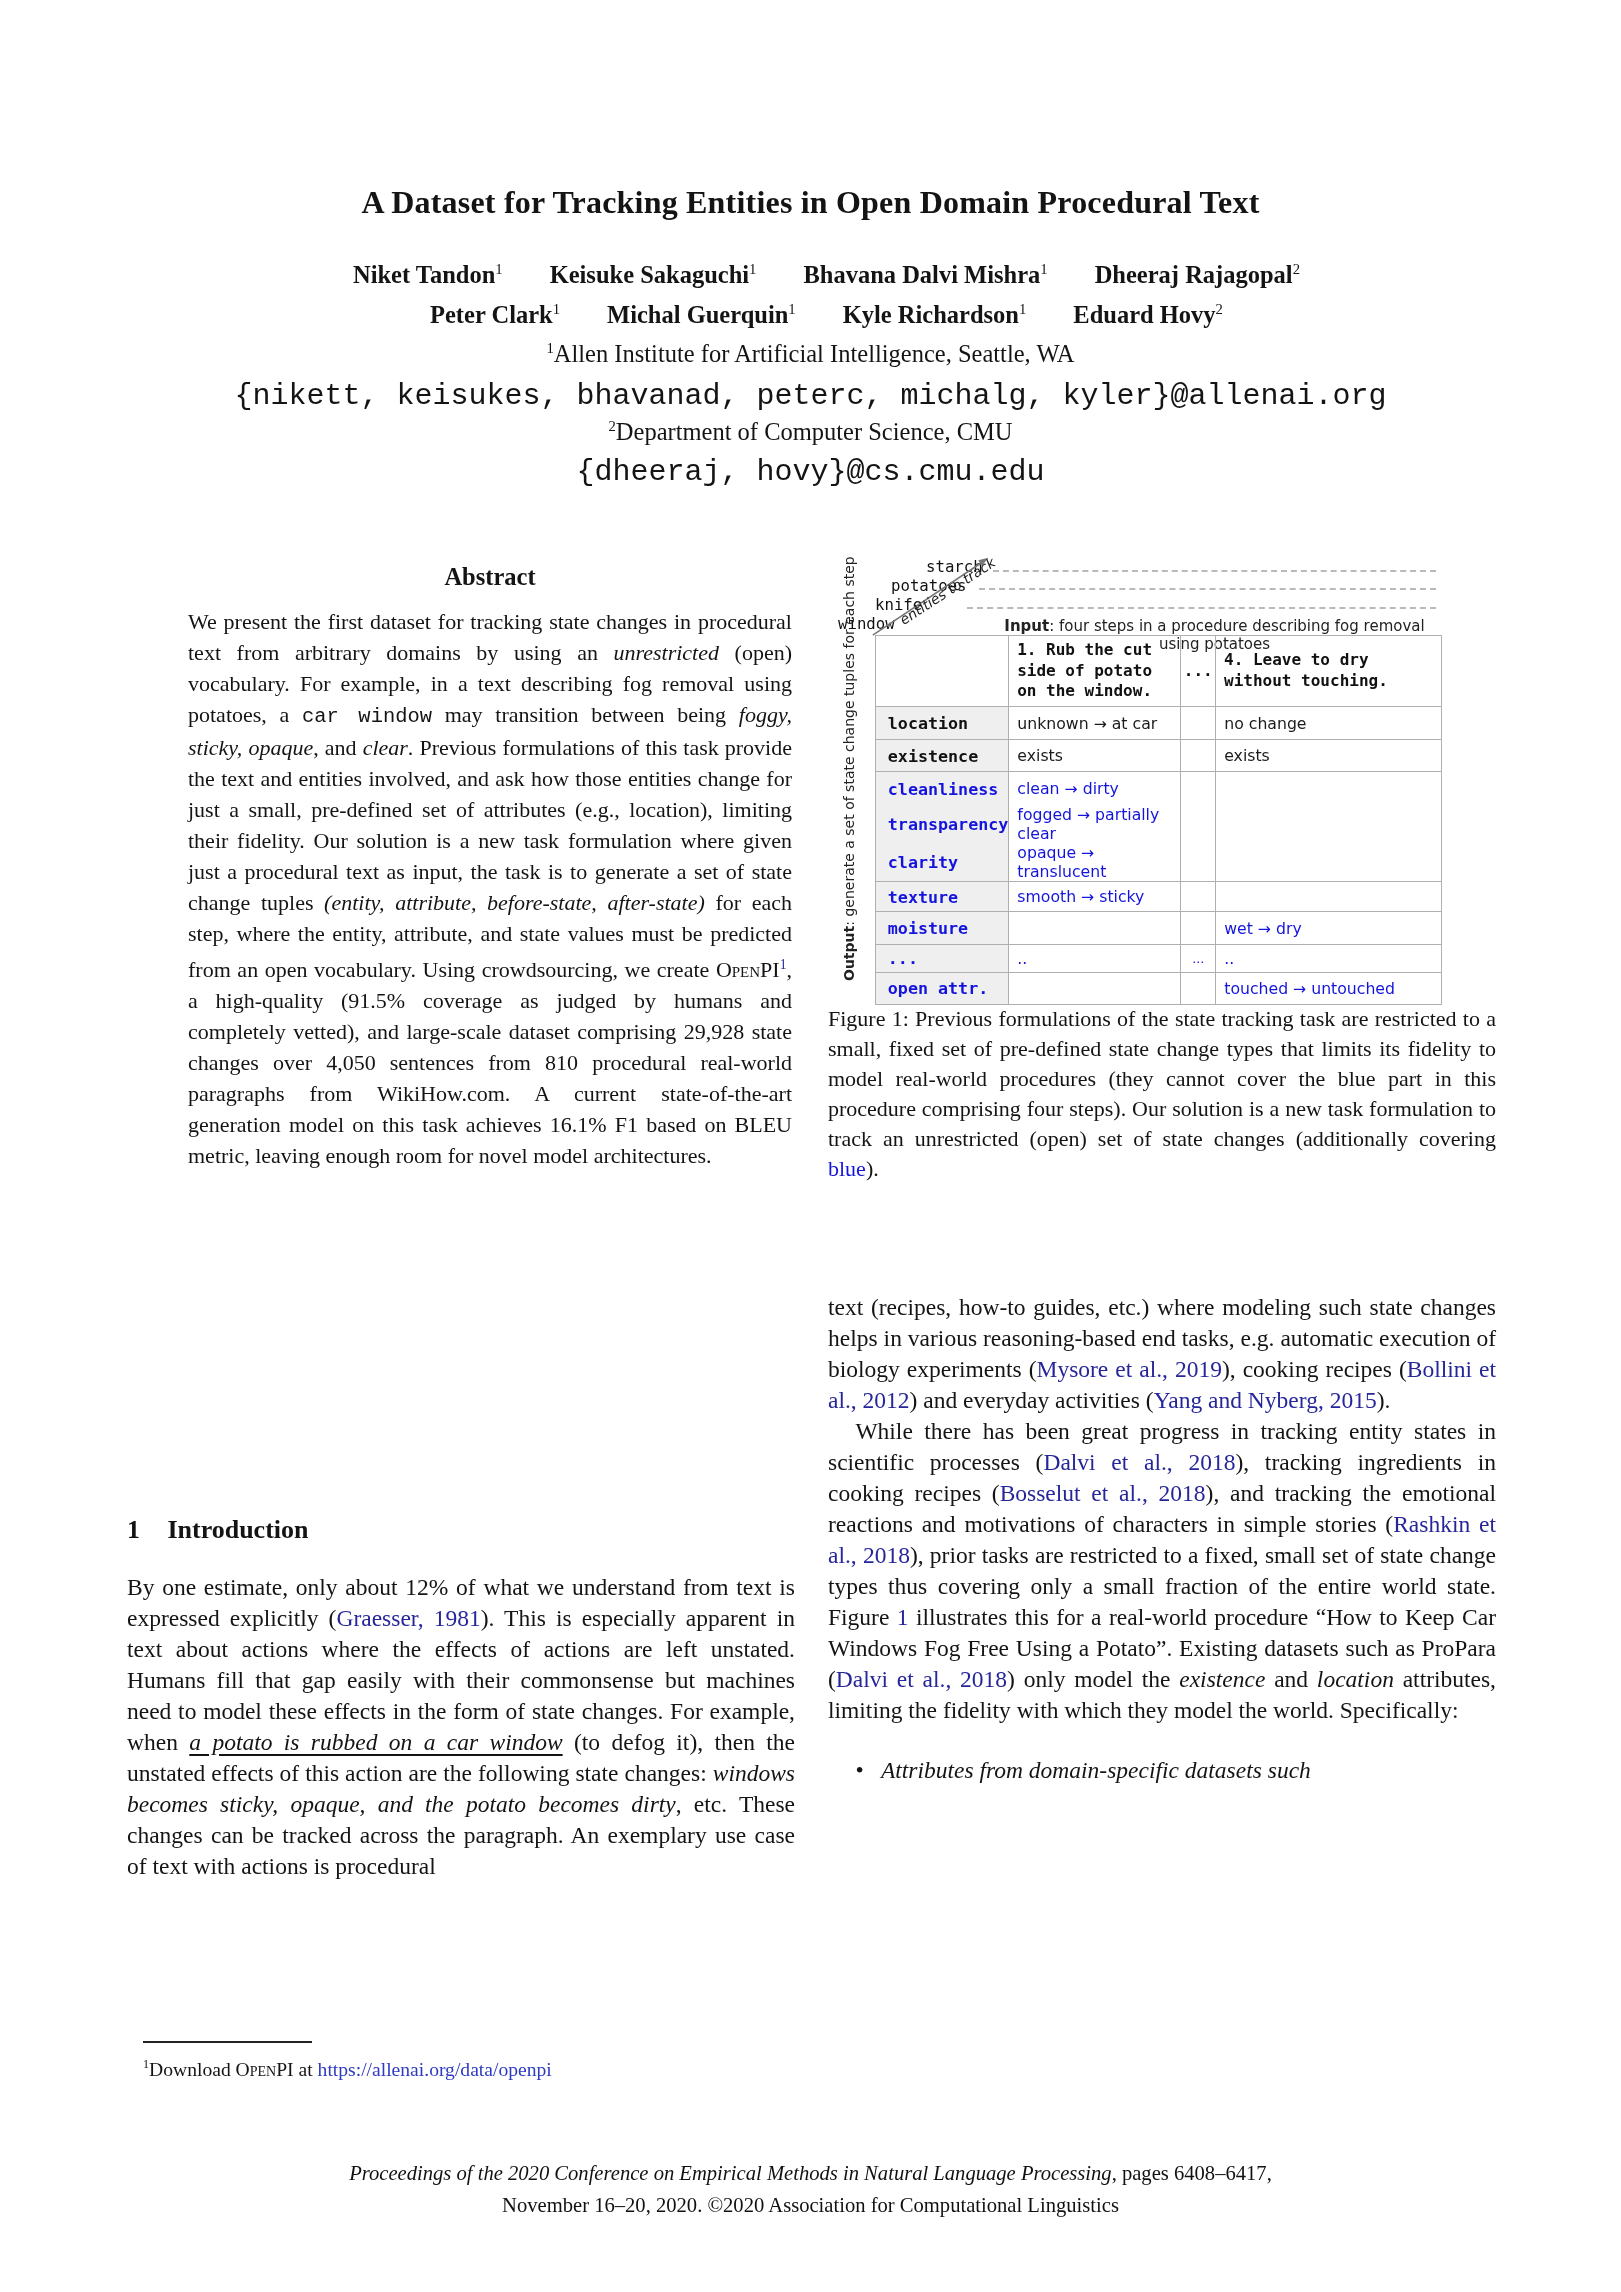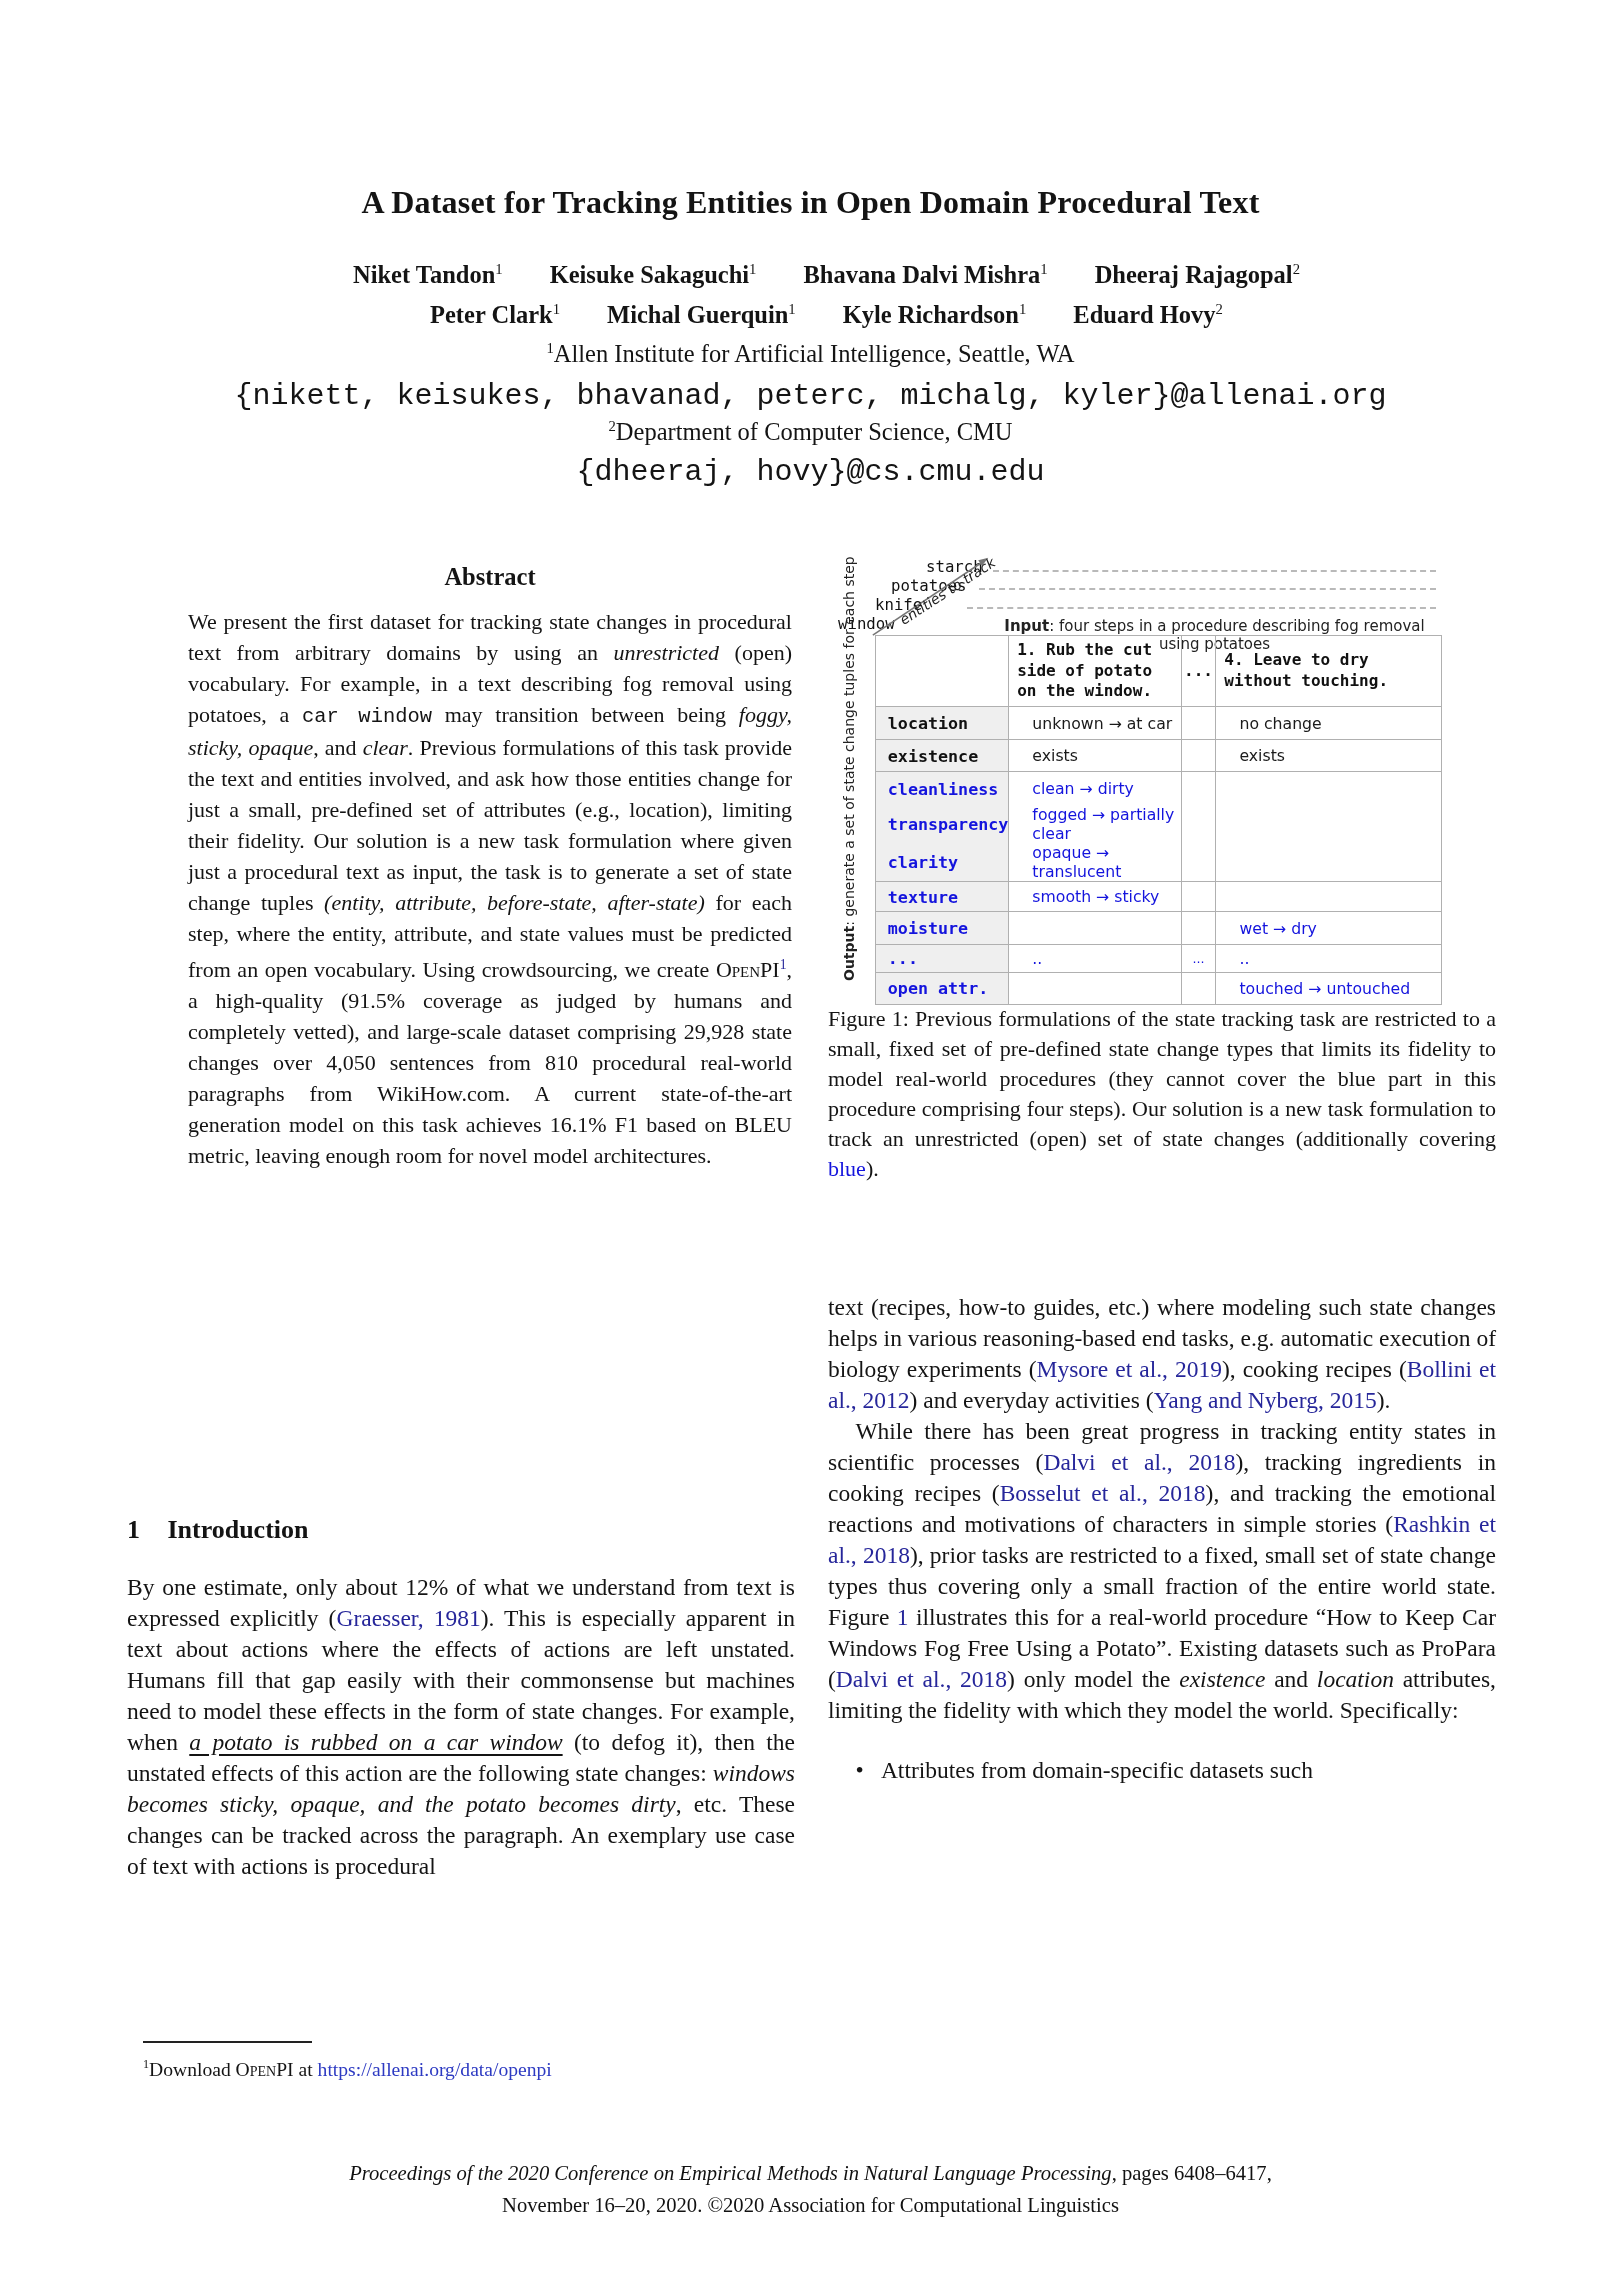--- a/index.html
+++ b/index.html
@@ -43,21 +43,21 @@
   .footnote sup { font-size:12.7px; }
 
   
   .caption { top:1004px; left:828px; width:668px;
     font-size:22px; line-height:30px; text-align:justify; }
   .right-body { top:1292px; left:828px; width:668px;
     font-size:23.5px; line-height:31px; text-align:justify; }
   .right-body p.indent { text-indent:27.4px; }
   .bullet-item { margin-top:29px; display:flex; }
   .bullet-dot { width:25.5px; margin-left:27.4px; flex:none; }
-  .bullet-text { flex:1; }
+  .bullet-text { flex:1;font-style:italic; }
 
   
   .seg-i { font-style:italic; }
   .seg-iu { font-style:italic; text-decoration:underline; text-underline-offset:3.9px; }
   .seg-mono { font-family:"Liberation Mono", monospace; font-size:0.93em; }
   .seg-sc { font-variant:small-caps; }
   .seg-link { color:var(--citation-link,#26269a); }
   .seg-url { color:var(--url-link,#2d3ac2); }
   .seg-figblue { color:var(--figure-blue,#1414dd); }
   sup.seg-supl { color:var(--citation-link,#26269a); font-size:0.62em; }
@@ -96,21 +96,21 @@
   tbody.fig-rows tr { height:32px; }
   tbody.fig-rows tr:nth-child(1) { height:33px; }
   tbody.fig-rows tr:nth-child(3) { height:33px; }
   tbody.fig-rows tr:nth-child(4) { height:34px; }
   tbody.fig-rows tr:nth-child(6) { height:30px; }
   tbody.fig-rows tr:nth-child(7) { height:33px;margin-left:44px; }
   tbody.fig-rows tr:nth-child(8) { height:27.4px; }
   td.attr-cell { background:var(--attr-cell-bg,#efefef);
     font-family:"DejaVu Sans Mono", monospace; font-weight:bold;
     font-size:16.7px; padding-left:11.8px; color:#111; }
-  td.val-cell { font-size:15.7px; padding-left:23px; color:#1a1a1a; }
+  td.val-cell { font-size:15.7px; padding-left:8px; color:#1a1a1a; }
   td.val-cell.mid { text-align:center; padding-left:0; font-size:12.7px; }
   td.attr-cell.blue, td.val-cell.blue { color:var(--figure-blue,#1414dd); }
 
   
   .page-number { top:2109px; left:0; width:1621px; text-align:center; font-size:23.5px; }
   .footer-line { left:0; width:1621px; text-align:center; font-size:20.6px; color:#111; }
   .footer-line.f1 { top:2162px; }
   .footer-line.f2 { top:2194px; }
 </style>
 </head>

